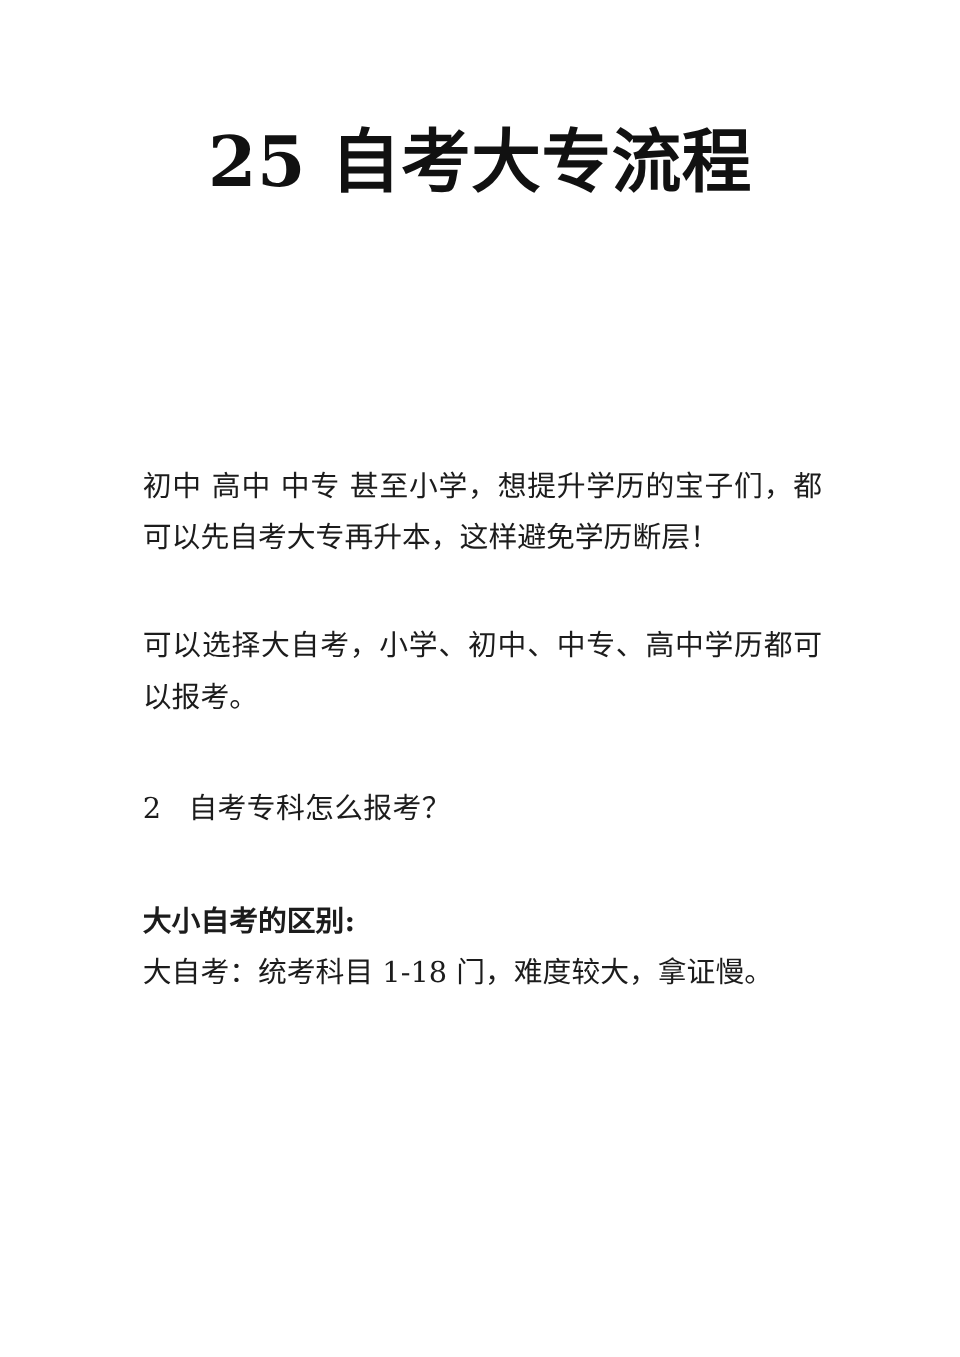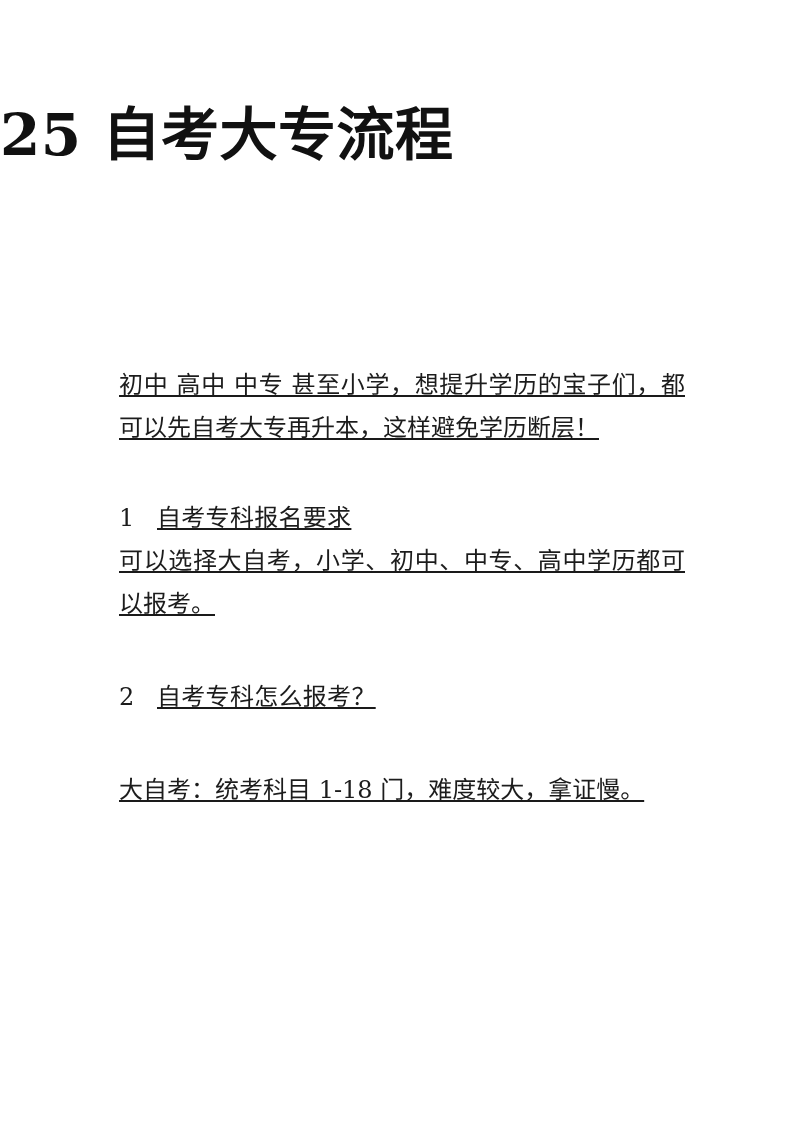--- a/index.html
+++ b/index.html
@@ -22,39 +22,39 @@
     width: 800px;
     height: 1131px;
     box-sizing: border-box;
     background: #ffffff;
     position: relative;
   }
 
   
   .title-block {
     padding-top: 96px;
+    text-align: center;
   }
   .title-line {
     font-family: "DejaVu Serif", "Liberation Serif", serif;
     font-size: 58px;
     line-height: 78px;
     font-weight: 700;
     letter-spacing: 0.5px;
     color: #111111;
     white-space: nowrap;
   }
   .title-line.sub {
     letter-spacing: 0px;
   }
   .content {
     position: absolute;
     left: 119px;
-    top: 364px;
+    top: 384px;
     width: 566px;
-    text-decoration: underline;
   }
 
   p.para,
   p.heading,
   p.subheading {
     margin: 0;
     font-size: 24px;
     line-height: 43px;
     color: #1c1c1c;
     text-align: justify;
@@ -94,29 +94,29 @@
   <div class="title-block">
     <div class="title-line">25 自考大专流程</div>
   </div>
 
   <div class="content">
 
     <p class="para">初中  高中  中专  甚至小学，想提升学历的宝子们，都可以先自考大专再升本，这样避免学历断层！</p>
 
     <div class="gap-para"></div>
 
-    <p class="heading"><span class="num">1</span><span>自考专科报名要求</span></p>
 
     <p class="para">可以选择大自考，小学、初中、中专、高中学历都可以报考。</p>
 
     <div class="gap-section"></div>
 
     <p class="heading"><span class="num">2</span><span>自考专科怎么报考？</span></p>
 
 
     <div class="gap-section"></div>
 
+    <p class="subheading">大小自考的区别:</p>
 
     <p class="para">大自考：统考科目 1-18 门，难度较大，拿证慢。</p>
 
   </div>
 
 </div>
 
 </body></html>

